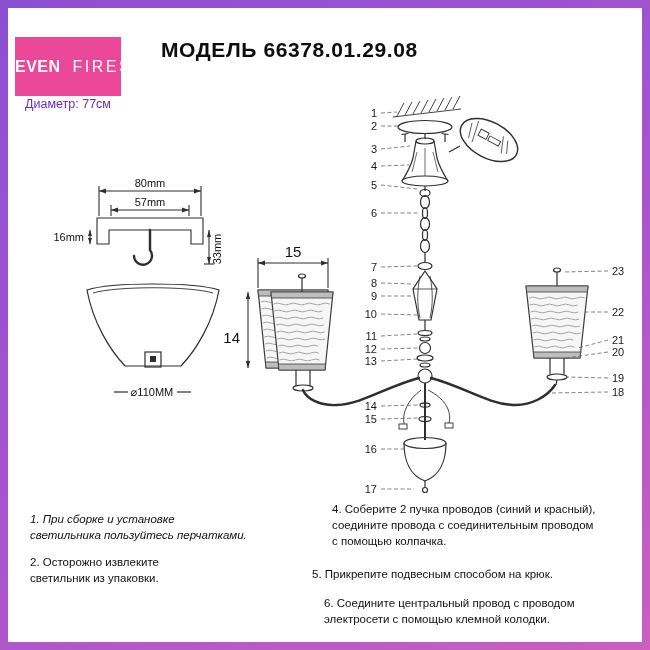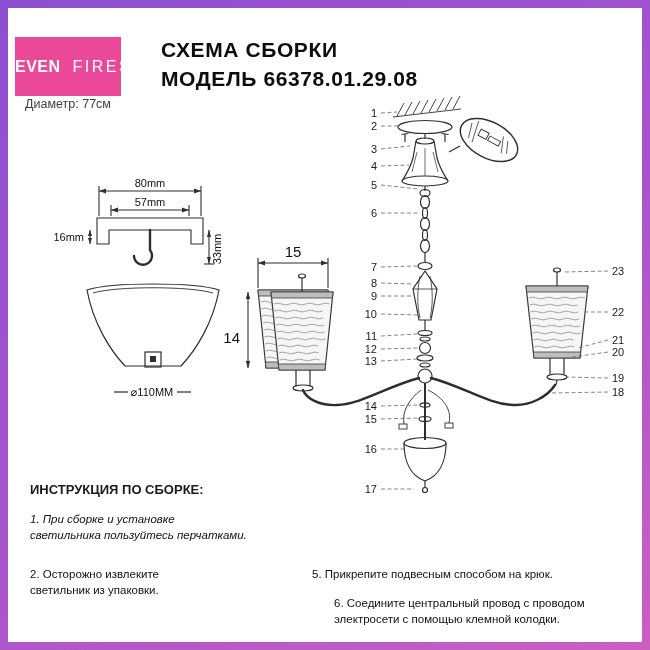--- a/index.html
+++ b/index.html
@@ -8,26 +8,26 @@
   .page { position:relative; width:650px; height:650px; background:#fff; overflow:hidden; }
   .border-overlay { position:absolute; inset:0; border:8px solid;
     border-image:linear-gradient(150deg,#8d4fd2,#a855cd 55%,#c95fc0) 1; pointer-events:none; z-index:20; }
   .logo { position:absolute; left:15px; top:37px; width:106px; height:59px; background:#ec4899;
     color:#fff; display:flex; align-items:center; justify-content:center; font-size:16px; }
   .logo .b { font-weight:800; letter-spacing:0.5px; }
   .logo .l { font-weight:400; letter-spacing:2.5px; margin-left:12px; }
   .title { position:absolute; left:161px; top:36px; font-size:21px; font-weight:700;
     letter-spacing:0.6px; line-height:1.38; color:#0d0d0d; }
   .specs { position:absolute; left:12px; top:95px; width:112px; text-align:center;
-    font-size:12.5px; line-height:1.5; color:#404040; }
+    font-size:12.5px; line-height:1.5; color:#6d28d9; }
   .diagram { position:absolute; left:0; top:0; }
   .instr-head { position:absolute; left:30px; top:482px; font-size:13px; font-weight:700; }
   .instr { position:absolute; font-size:11.5px; line-height:1.38; white-space:pre-line; color:#111; }
-  .i1 { left:30px; top:512px;font-style:italic; }  .i2 { left:30px; top:555px;margin-top:12px; }  .i3 { left:30px; top:598px; }
-  .i4 { left:332px; top:502px; } .i5 { left:312px; top:567px; } .i6 { left:334px; top:596px; }
+  .i1 { left:30px; top:512px;font-style:italic; }  .i2 { left:30px; top:555px; }  .i3 { left:30px; top:598px; }
+  .i4 { left:332px; top:502px; } .i5 { left:312px; top:567px; } .i6 { left:324px; top:596px; }
   text { font-family:"Liberation Sans","DejaVu Sans",sans-serif; }
 </style>
 </head>
 <body>
 
 <div class="page">
 
   <svg class="diagram" width="650" height="650" viewBox="0 0 650 650">
 
     <g stroke="#2e2e2e" fill="none" stroke-width="1.1">
@@ -270,30 +270,31 @@
       <text x="612" y="382">19</text>
       <text x="612" y="396">18</text>
     </g>
   </svg>
 
   <div class="logo">
     <span class="b">SEVEN</span>
       <span class="l">FIRES</span>
   </div>
   <div class="title">
-    <div>СХЕМА СБОРКИ</div>
     <div>МОДЕЛЬ 66378.01.29.08</div>
   </div>
   <div class="specs">
     <div>Диаметр: 77см</div>
   </div>
 
-  <div class="instr-head">ИНСТРУКЦИЯ ПО СБОРКЕ:</div>
   <div class="instr i1">1. При сборке и установке
 светильника пользуйтесь перчатками.</div>
   <div class="instr i2">2. Осторожно извлеките
 светильник из упаковки.</div>
+  <div class="instr i4">4. Соберите 2 пучка проводов (синий и красный),
+соедините провода с соединительным проводом
+с помощью колпачка.</div>
   <div class="instr i5">5. Прикрепите подвесным способом на крюк.</div>
   <div class="instr i6">6. Соедините центральный провод с проводом
 электросети с помощью клемной колодки.</div>
 
   <div class="border-overlay"></div>
 </div>
 
 </body></html>

